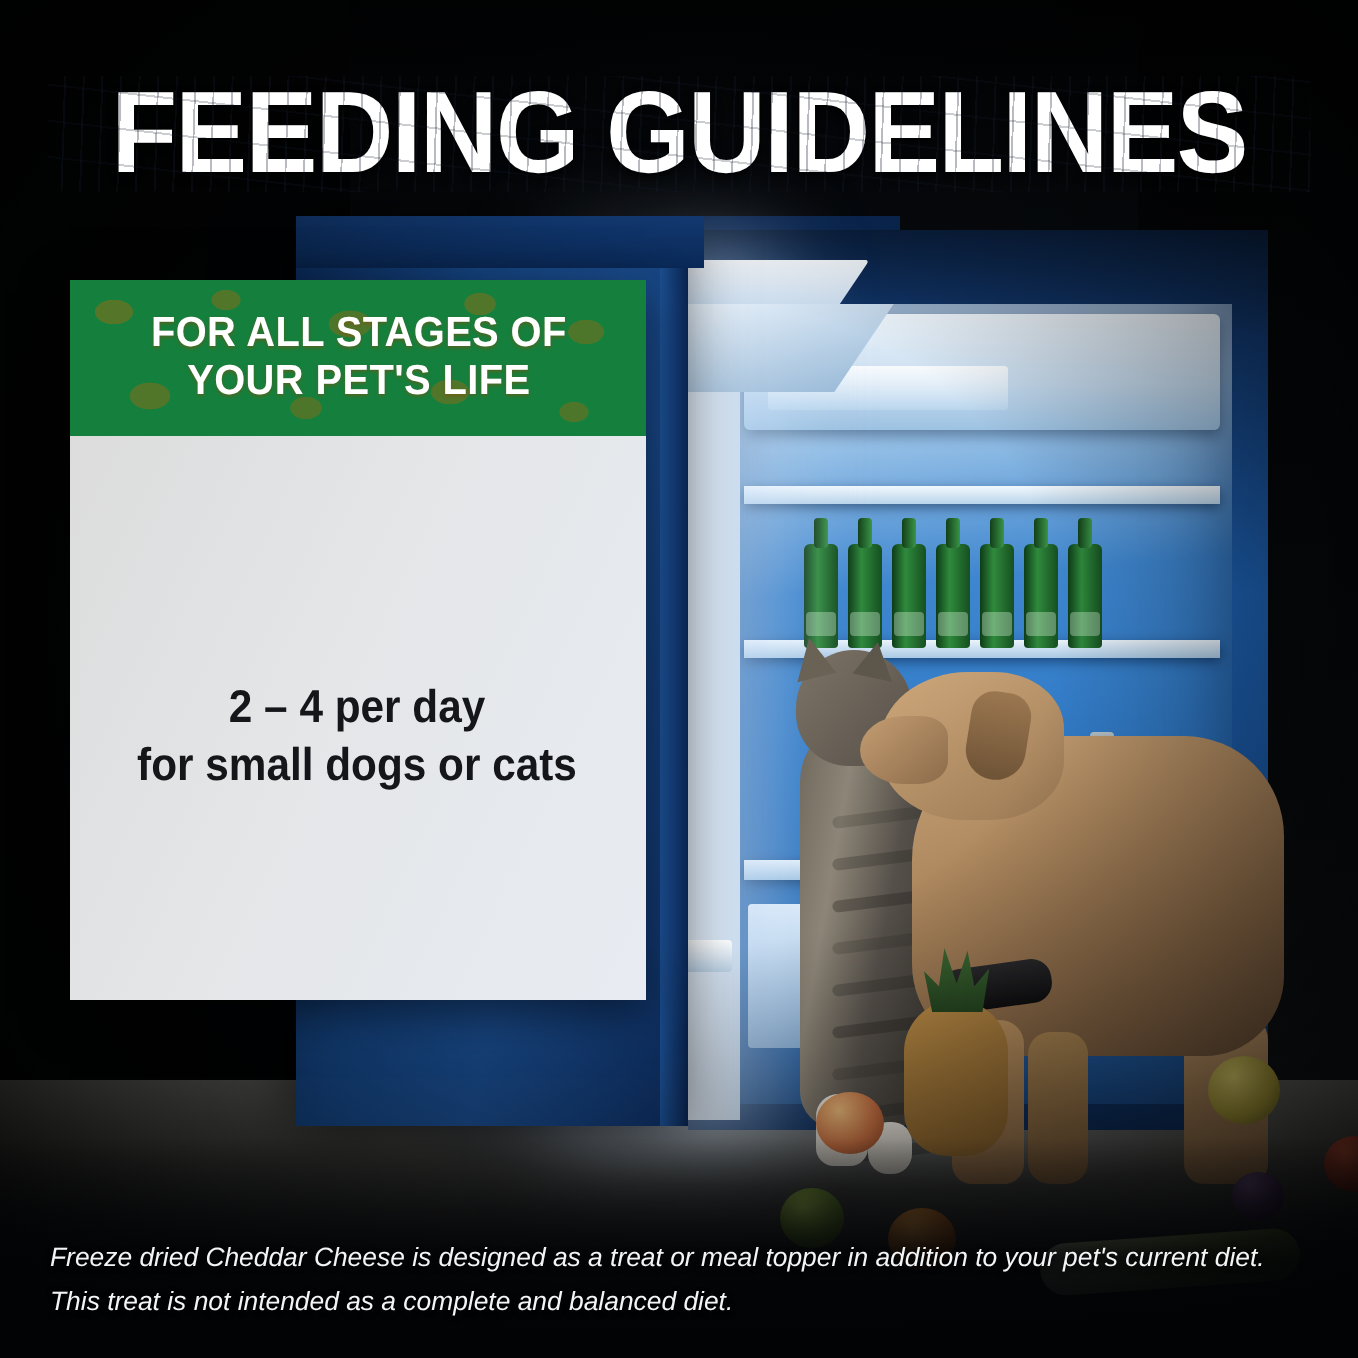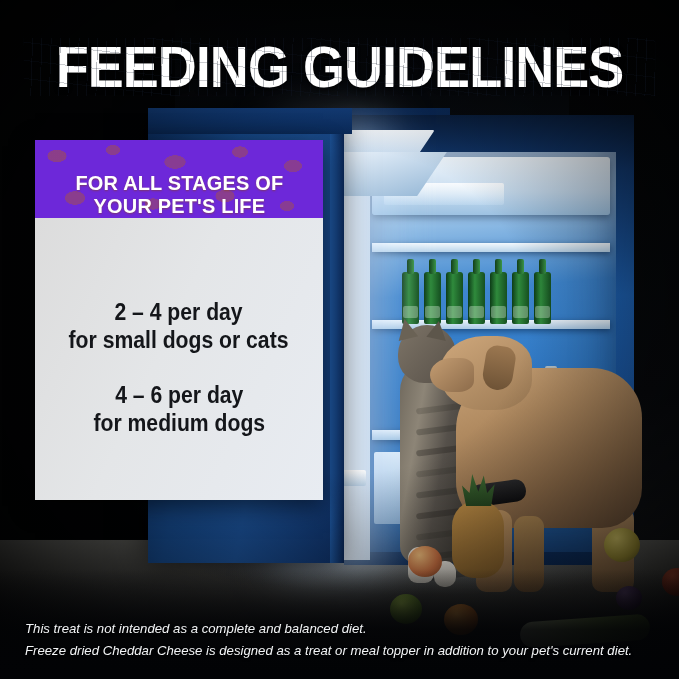--- a/index.html
+++ b/index.html
@@ -279,22 +279,22 @@
       repeating-linear-gradient(6deg,rgba(0,0,0,0) 0 17px,rgba(18,26,42,.22) 17px 18px);
     mix-blend-mode:multiply;
   }
 
   
   .panel{
     position:absolute;left:35px;top:140px;width:288px;height:360px;
     box-shadow:0 6px 22px rgba(0,0,0,.55);
   }
   .panel-head{
-    position:relative;height:78px;background:#6d28d9;overflow:hidden;
-    display:flex;align-items:flex-end;justify-content:center;
+    position:relative;height:78px;background:#15803d;overflow:hidden;
+    display:flex;align-items:center;justify-content:center;
   }
   .cheese-pattern{
     position:absolute;inset:0;opacity:.42;
     background-image:
       radial-gradient(ellipse 17px 11px at 22px 16px,rgba(190,100,8,.9) 0 55%,rgba(0,0,0,0) 57%),
       radial-gradient(ellipse 13px 9px at 78px 10px,rgba(190,100,8,.85) 0 55%,rgba(0,0,0,0) 57%),
       radial-gradient(ellipse 19px 12px at 140px 22px,rgba(190,100,8,.8) 0 55%,rgba(0,0,0,0) 57%),
       radial-gradient(ellipse 14px 10px at 205px 12px,rgba(190,100,8,.85) 0 55%,rgba(0,0,0,0) 57%),
       radial-gradient(ellipse 16px 11px at 258px 26px,rgba(190,100,8,.8) 0 55%,rgba(0,0,0,0) 57%),
       radial-gradient(ellipse 18px 12px at 40px 58px,rgba(190,100,8,.85) 0 55%,rgba(0,0,0,0) 57%),
@@ -427,25 +427,21 @@
       <div class="panel-head-text">
         <div>FOR ALL STAGES OF</div>
         <div>YOUR PET'S LIFE</div>
       </div>
     </div>
     <div class="panel-body">
       <div class="feed-item">
         <div class="feed-amt">2 – 4  per day</div>
         <div class="feed-who">for small dogs or cats</div>
       </div>
-      <div class="feed-item">
-        <div class="feed-amt">4 – 6  per day</div>
-        <div class="feed-who">for medium dogs</div>
-      </div>
     </div>
   </div>
 
   <div class="footer">
+    <div>Freeze dried Cheddar Cheese is designed as a treat or meal topper in addition to your pet's current diet.</div>
     <div>This treat is not intended as a complete and balanced diet.</div>
-    <div>Freeze dried Cheddar Cheese is designed as a treat or meal topper in addition to your pet's current diet.</div>
   </div>
 
 </div>
 
 </body></html>

